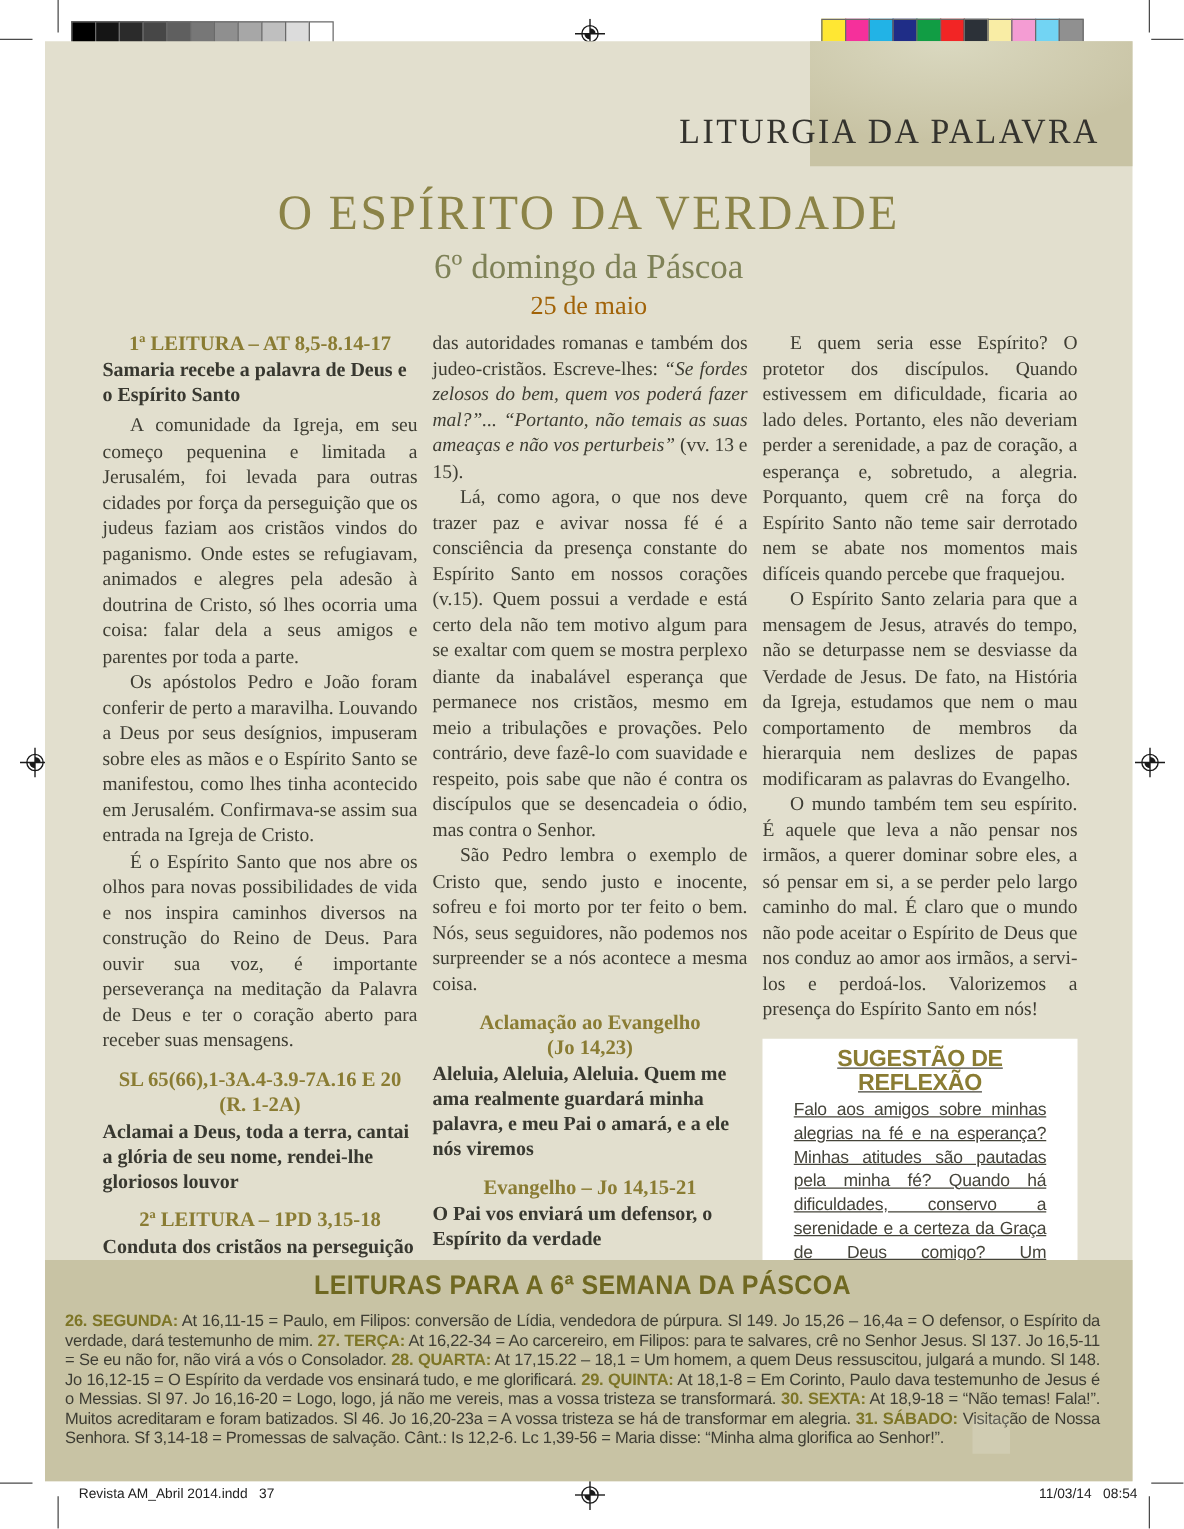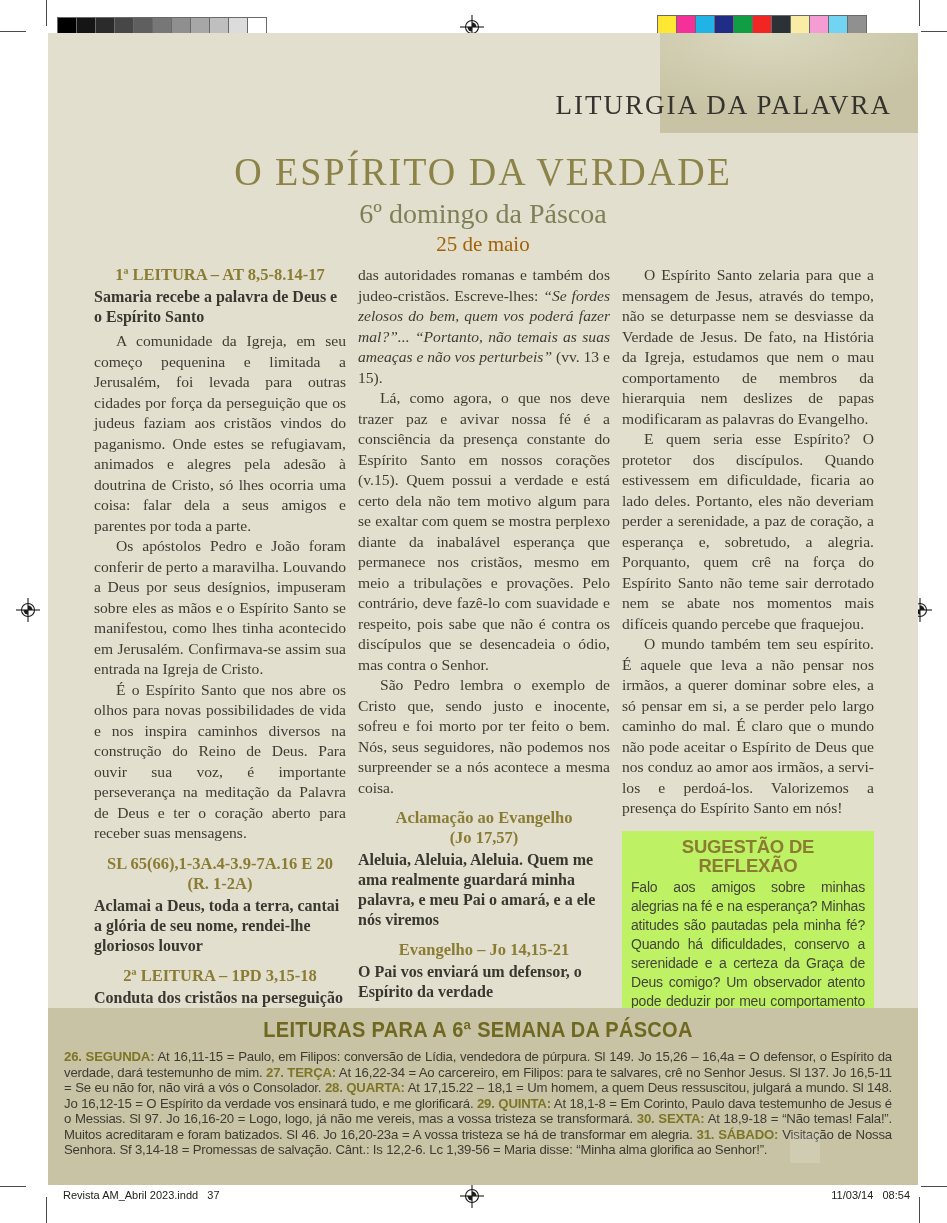--- a/index.html
+++ b/index.html
@@ -11,21 +11,21 @@
   
   .swatchbar { position:absolute; display:flex; }
   .graybar  { left:57px;  top:17px; }
   .colorbar { left:657px; top:15px; }
   .sw { width:20px; height:23px; border:1px solid #6a6a6a; margin-right:-1px; }
   .cropline { position:absolute; background:#4a4a4a; }
   .regmark { position:absolute; width:24px; height:24px; }
   .regmark svg { display:block; }
   
   .page {
-    position:absolute; left:48px; top:33px; width:870px; height:1152px;
+    position:absolute; left:36px; top:33px; width:870px; height:1152px;
     background:#e2dfce;
   }
   .band {
     position:absolute; left:612px; top:0; width:258px; height:100px;
     background:#c8c3a4;
     background-image:radial-gradient(ellipse 300px 130px at 42% 0%, rgba(233,234,215,0.55), rgba(233,234,215,0) 62%);
     display:flex; align-items:flex-end; justify-content:flex-end;
     padding:0 26px 12px 0;
   }
   .band-title {
@@ -48,23 +48,23 @@
   .col { position:absolute; top:232px; width:252px; font-size:15.6px; line-height:20.5px; text-align:justify; }
   .col1 { left:46px; } .col2 { left:310px; } .col3 { left:574px; }
   .h-accent { color:#8a7c33; font-weight:bold; text-align:center; font-size:16.5px; line-height:20px; margin:10px 0 2px; }
   .h-accent.first { margin-top:0; }
   .h-bold { color:#383830; font-weight:bold; text-align:left; font-size:16px; line-height:20px; margin:0 0 4px; }
   .para { text-indent:22px; }
   .para.no-indent { text-indent:0; }
   .ital { font-style:italic; }
   
   .reflect {
-    background:#bef264; margin-top:12px; padding:6px 9px 10px;
+    background:#ffffff; margin-top:12px; padding:6px 25px 10px;
     font-family:"Liberation Sans", sans-serif; font-size:14px; line-height:19px;
-    color:#45443a; text-align:justify; letter-spacing:-0.2px;
+    color:#45443a; text-align:justify; letter-spacing:-0.2px;text-decoration:underline;
   }
   .reflect-title {
     font-family:"Liberation Sans", sans-serif; font-weight:bold; font-size:18.5px;
     color:#8a7c33; text-align:center; margin-bottom:3px; letter-spacing:-0.2px;
   }
   
   .readings {
     position:absolute; left:0; top:975px; width:870px; height:177px;
     background:#c8c3a4; padding:10px 26px 0 16px;
   }
@@ -191,44 +191,44 @@
       <div class="h-bold">Conduta dos cristãos na perseguição</div>
       <p class="para">São Pedro dirige-se aos cristãos que estavam sofrendo perseguições da parte</p>
     </div>
 
     <div class="col col2">
       <p class="para no-indent"><span>das autoridades romanas e também dos judeo-cristãos. Escreve-lhes: </span><span class="ital">“Se fordes zelosos do bem, quem vos poderá fazer mal?”... “Portanto, não temais as suas ameaças e não vos perturbeis”</span><span> (vv. 13 e 15).</span></p>
       <p class="para">Lá, como agora, o que nos deve trazer paz e avivar nossa fé é a consciência da presença constante do Espírito Santo em nossos corações (v.15). Quem possui a verdade e está certo dela não tem motivo algum para se exaltar com quem se mostra perplexo diante da inabalável esperança que permanece nos cristãos, mesmo em meio a tribulações e provações. Pelo contrário, deve fazê-lo com suavidade e respeito, pois sabe que não é contra os discípulos que se desencadeia o ódio, mas contra o Senhor.</p>
       <p class="para">São Pedro lembra o exemplo de Cristo que, sendo justo e inocente, sofreu e foi morto por ter feito o bem. Nós, seus seguidores, não podemos nos surpreender se a nós acontece a mesma coisa.</p>
       <div class="h-accent">
         <div>Aclamação ao Evangelho</div>
-        <div>(Jo 17,57)</div>
+        <div>(Jo 14,23)</div>
       </div>
       <div class="h-bold">Aleluia, Aleluia, Aleluia. Quem me ama realmente guardará minha palavra, e meu Pai o amará, e a ele nós viremos</div>
       <div class="h-accent">Evangelho – Jo 14,15-21</div>
       <div class="h-bold">O Pai vos enviará um defensor, o Espírito da verdade</div>
       <p class="para">Jesus consola os apóstolos que se entristeciam com sua subida ao céu, dizendo-lhes que, se não fosse para junto do Pai, o Espírito não viria.</p>
     </div>
 
     <div class="col col3">
+      <p class="para">E quem seria esse Espírito? O protetor dos discípulos. Quando estivessem em dificuldade, ficaria ao lado deles. Portanto, eles não deveriam perder a serenidade, a paz de coração, a esperança e, sobretudo, a alegria. Porquanto, quem crê na força do Espírito Santo não teme sair derrotado nem se abate nos momentos mais difíceis quando percebe que fraquejou.</p>
       <p class="para">O Espírito Santo zelaria para que a mensagem de Jesus, através do tempo, não se deturpasse nem se desviasse da Verdade de Jesus. De fato, na História da Igreja, estudamos que nem o mau comportamento de membros da hierarquia nem deslizes de papas modificaram as palavras do Evangelho.</p>
-      <p class="para">E quem seria esse Espírito? O protetor dos discípulos. Quando estivessem em dificuldade, ficaria ao lado deles. Portanto, eles não deveriam perder a serenidade, a paz de coração, a esperança e, sobretudo, a alegria. Porquanto, quem crê na força do Espírito Santo não teme sair derrotado nem se abate nos momentos mais difíceis quando percebe que fraquejou.</p>
       <p class="para">O mundo também tem seu espírito. É aquele que leva a não pensar nos irmãos, a querer dominar sobre eles, a só pensar em si, a se perder pelo largo caminho do mal. É claro que o mundo não pode aceitar o Espírito de Deus que nos conduz ao amor aos irmãos, a servi-los e perdoá-los. Valorizemos a presença do Espírito Santo em nós!</p>
       <div class="reflect">
         <div class="reflect-title">SUGESTÃO DE REFLEXÃO</div>
         <div>Falo aos amigos sobre minhas alegrias na fé e na esperança? Minhas atitudes são pautadas pela minha fé? Quando há dificuldades, conservo a serenidade e a certeza da Graça de Deus comigo? Um observador atento pode deduzir por meu comportamento que sigo o caminho do mundo? Ou do Espírito do Senhor Jesus?</div>
       </div>
     </div>
 
     <div class="readings">
       <div class="readings-title">LEITURAS PARA A 6ª SEMANA DA PÁSCOA</div>
       <div class="readings-body">
         <span class="day-label">26. SEGUNDA:</span><span> At 16,11-15 = Paulo, em Filipos: conversão de Lídia, vendedora de púrpura. Sl 149. Jo 15,26 – 16,4a = O defensor, o Espírito da verdade, dará testemunho de mim. </span><span class="day-label">27. TERÇA:</span><span> At 16,22-34 = Ao carcereiro, em Filipos: para te salvares, crê no Senhor Jesus. Sl 137. Jo 16,5-11 = Se eu não for, não virá a vós o Consolador. </span><span class="day-label">28. QUARTA:</span><span> At 17,15.22 – 18,1 = Um homem, a quem Deus ressuscitou, julgará a mundo. Sl 148. Jo 16,12-15 = O Espírito da verdade vos ensinará tudo, e me glorificará. </span><span class="day-label">29. QUINTA:</span><span> At 18,1-8 = Em Corinto, Paulo dava testemunho de Jesus é o Messias. Sl 97. Jo 16,16-20 = Logo, logo, já não me vereis, mas a vossa tristeza se transformará. </span><span class="day-label">30. SEXTA:</span><span> At 18,9-18 = “Não temas! Fala!”. Muitos acreditaram e foram batizados. Sl 46. Jo 16,20-23a = A vossa tristeza se há de transformar em alegria. </span><span class="day-label">31. SÁBADO:</span><span> Visitação de Nossa Senhora. Sf 3,14-18 = Promessas de salvação. Cânt.: Is 12,2-6. Lc 1,39-56 = Maria disse: “Minha alma glorifica ao Senhor!”.</span>
       </div>
     </div>
 
     <div class="faint-mark"></div>
   </div>
 
-  <div class="slug slug-left">Revista AM_Abril 2023.indd   37</div>
+  <div class="slug slug-left">Revista AM_Abril 2014.indd   37</div>
   <div class="slug slug-right">11/03/14   08:54</div>
 
 </div>
 
 </body></html>

